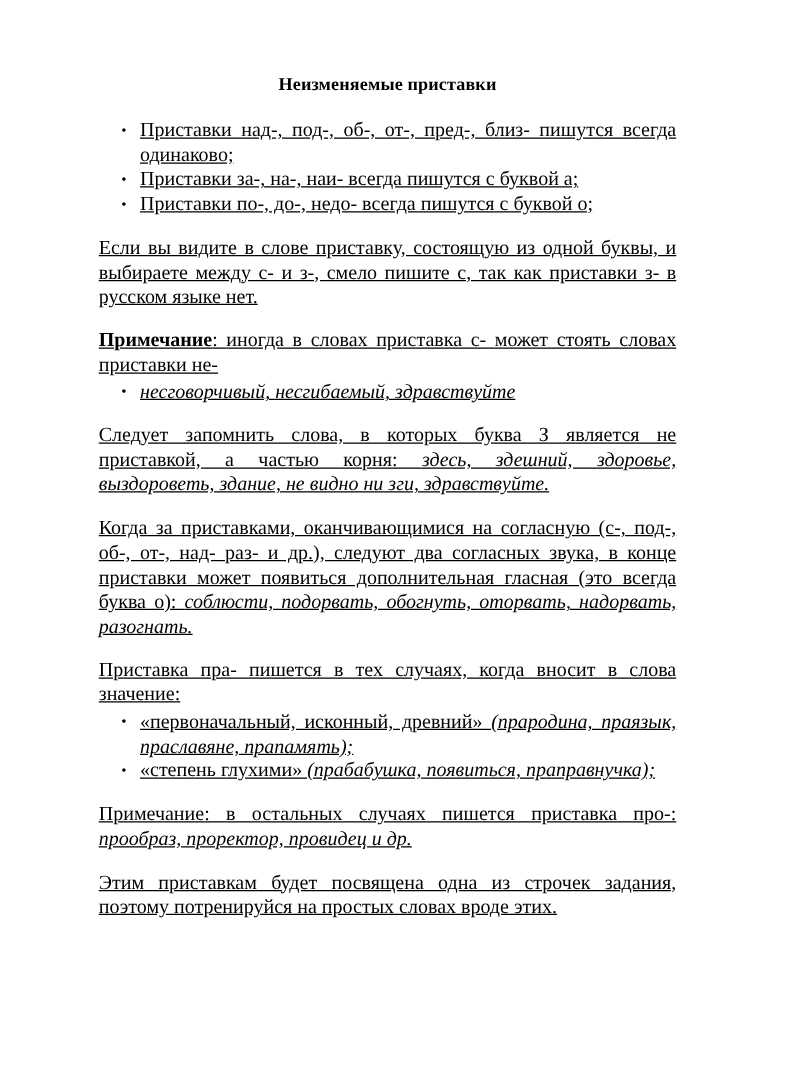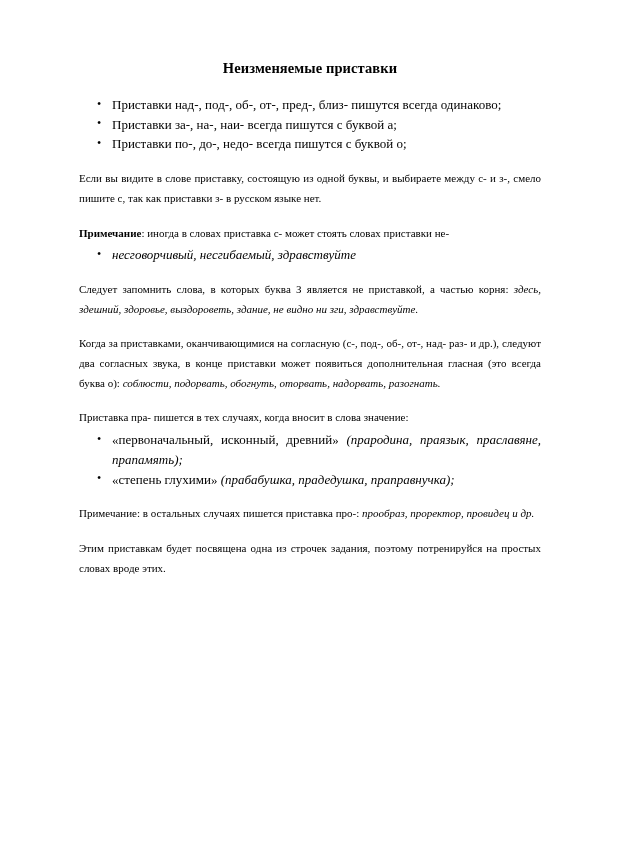--- a/index.html
+++ b/index.html
@@ -23,43 +23,45 @@
     padding: 60px 79px 0 79px;
   }
   .doc-title {
     font-size: 14.5px;
     font-weight: bold;
     text-align: center;
     margin: 0 0 18px 0;
     letter-spacing: 0.1px;
   }
   p.para {
-    font-size: 11px;
+    font-size: 16px;
     line-height: 19.7px;
     text-align: justify;
     text-justify: inter-word;
     margin: 0 0 15px 0;
     hyphens: none;
+    text-decoration: underline;
   }
   p.para.tight {
     margin-bottom: 2px;
   }
   ul.bullets {
     list-style: none;
     margin: 0 0 15px 0;
     padding: 0;
   }
   ul.bullets li {
-    font-size: 13px;
+    font-size: 16px;
     line-height: 19.7px;
     text-align: justify;
     text-justify: inter-word;
     position: relative;
     padding-left: 33px;
     margin: 0;
+    text-decoration: underline;
   }
   ul.bullets li::before {
     content: "\2022";
     position: absolute;
     left: 18px;
     top: -0.5px;
     font-size: 12px;
     line-height: 19.7px;
   }
   ul.bullets li:last-child {
@@ -94,20 +96,20 @@
   </ul>
 
   <p class="para"><span>Следует запомнить слова, в которых буква З является не приставкой, а частью корня: </span><span class="i">здесь, здешний, здоровье, выздороветь, здание, не видно ни зги, здравствуйте.</span></p>
 
   <p class="para"><span>Когда за приставками, оканчивающимися на согласную (с-, под-, об-, от-, над- раз- и др.), следуют два согласных звука, в конце приставки может появиться дополнительная гласная (это всегда буква о): </span><span class="i">соблюсти, подорвать, обогнуть, оторвать, надорвать, разогнать.</span></p>
 
   <p class="para tight">Приставка пра- пишется в тех случаях, когда вносит в слова значение:</p>
 
   <ul class="bullets">
     <li class="justify-all"><span>«первоначальный, исконный, древний» </span><span class="i">(прародина, праязык, праславяне, прапамять);</span></li>
-    <li class="justify-all"><span>«степень глухими» </span><span class="i">(прабабушка, прадедушка, праправнучка);</span></li>
+    <li class="justify-all"><span>«степень глухими» </span><span class="i">(прабабушка, появиться, праправнучка);</span></li>
   </ul>
 
   <p class="para nojust"><span>Примечание</span><span>: </span><span>в остальных случаях пишется приставка про-: </span><span class="i">прообраз, проректор, провидец и др.</span></p>
 
   <p class="para nojust">Этим приставкам будет посвящена одна из строчек задания, поэтому потренируйся на простых словах вроде этих.</p>
 
 </div>
 
 </body></html>

